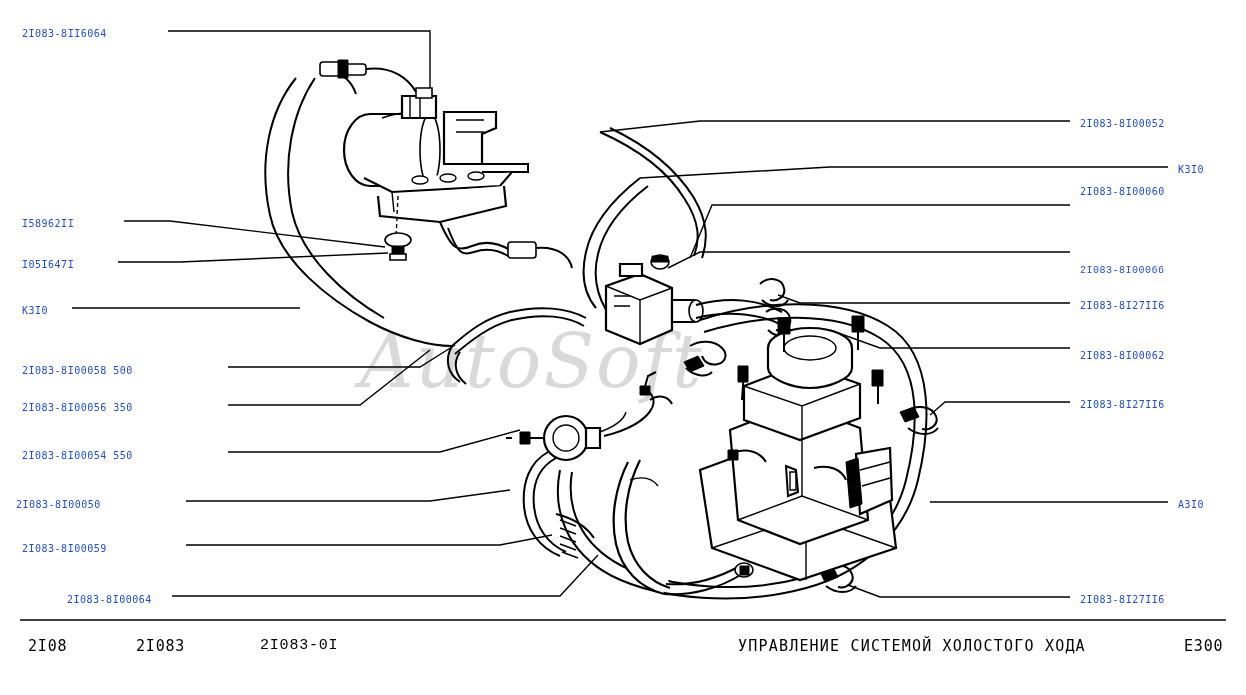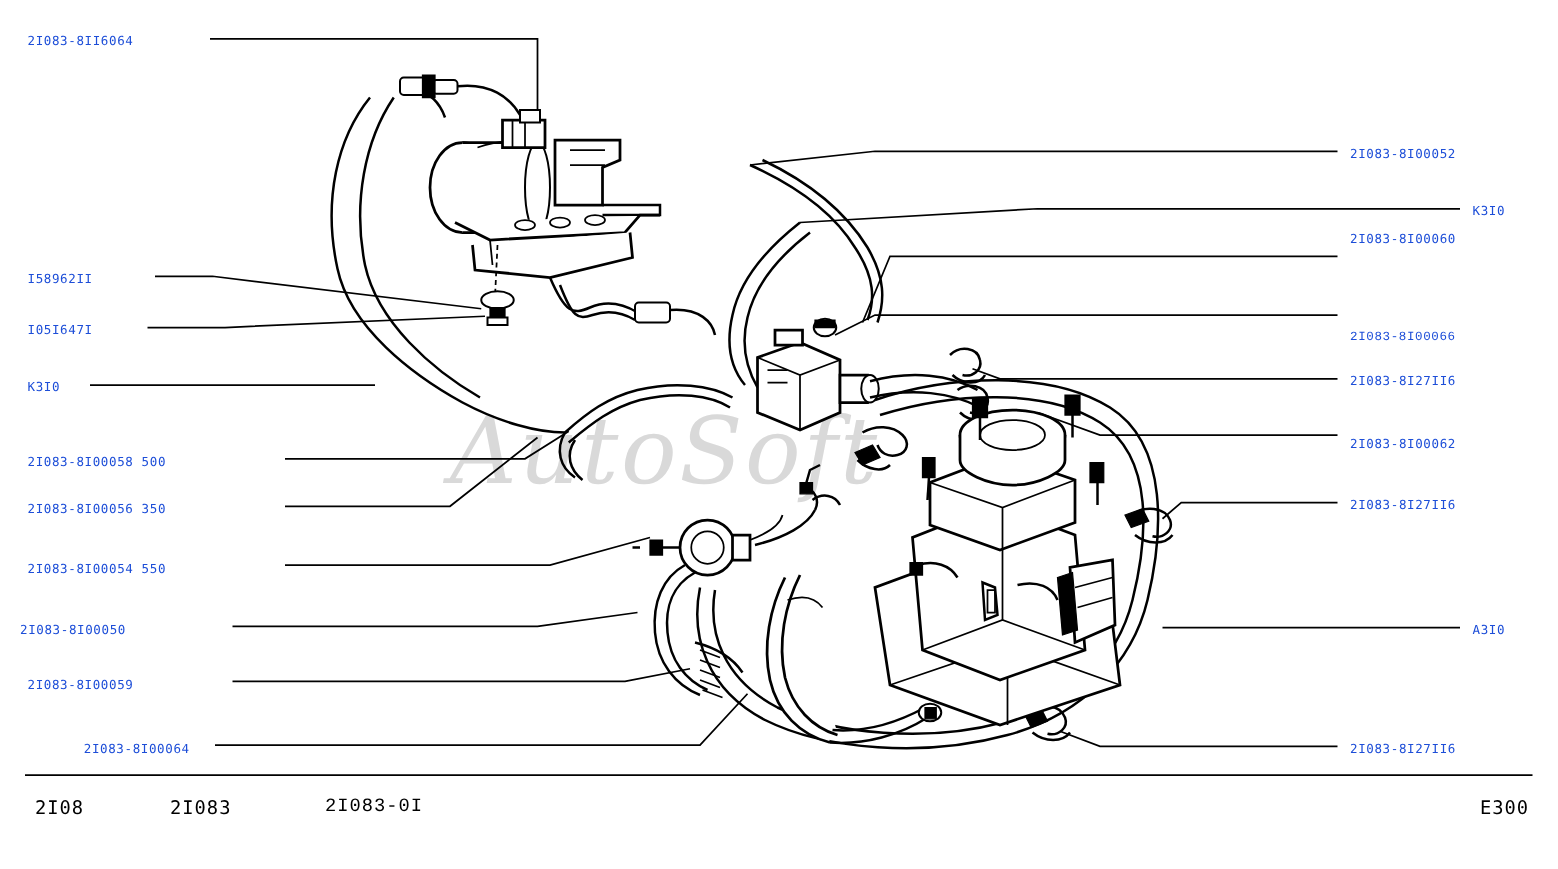--- a/index.html
+++ b/index.html
@@ -264,15 +264,16 @@
   <div class="label" style="left:1080px; top:263px;font-family:Liberation Mono, monospace;">2I083-8I00066</div>
   <div class="label" style="left:1080px; top:298px;">2I083-8I27II6</div>
   <div class="label" style="left:1080px; top:348px;">2I083-8I00062</div>
   <div class="label" style="left:1080px; top:397px;">2I083-8I27II6</div>
   <div class="label" style="left:1178px; top:497px;">А3I0</div>
   <div class="label" style="left:1080px; top:592px;">2I083-8I27II6</div>
 
   <div class="footer-text" style="left:28px; top:637px;">2I08</div>
   <div class="footer-text" style="left:136px; top:637px;">2I083</div>
   <div class="footer-text" style="left:260px; top:637px;font-family:Liberation Mono, monospace;">2I083-0I</div>
+  <div class="footer-title" style="left:738px; top:637px;">УПРАВЛЕНИЕ СИСТЕМОЙ ХОЛОСТОГО ХОДА</div>
   <div class="footer-text" style="left:1184px; top:637px;">Е300</div>
 
 </div>
 
 </body></html>

